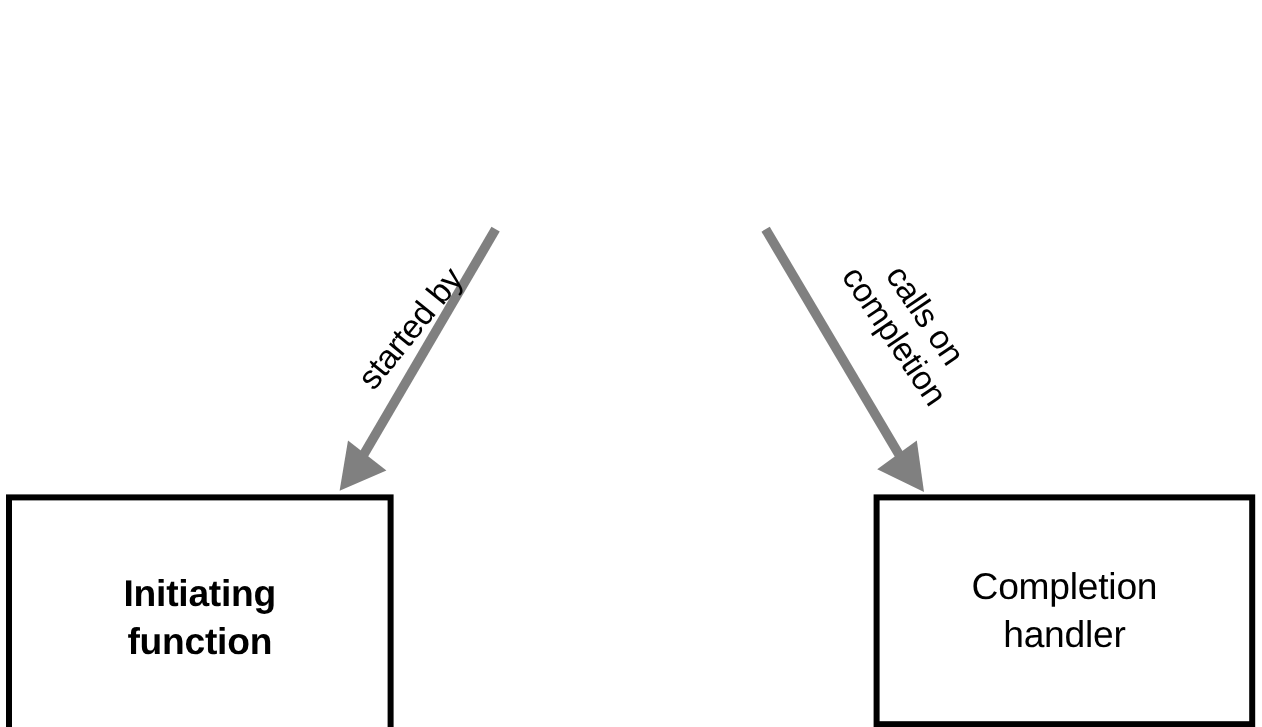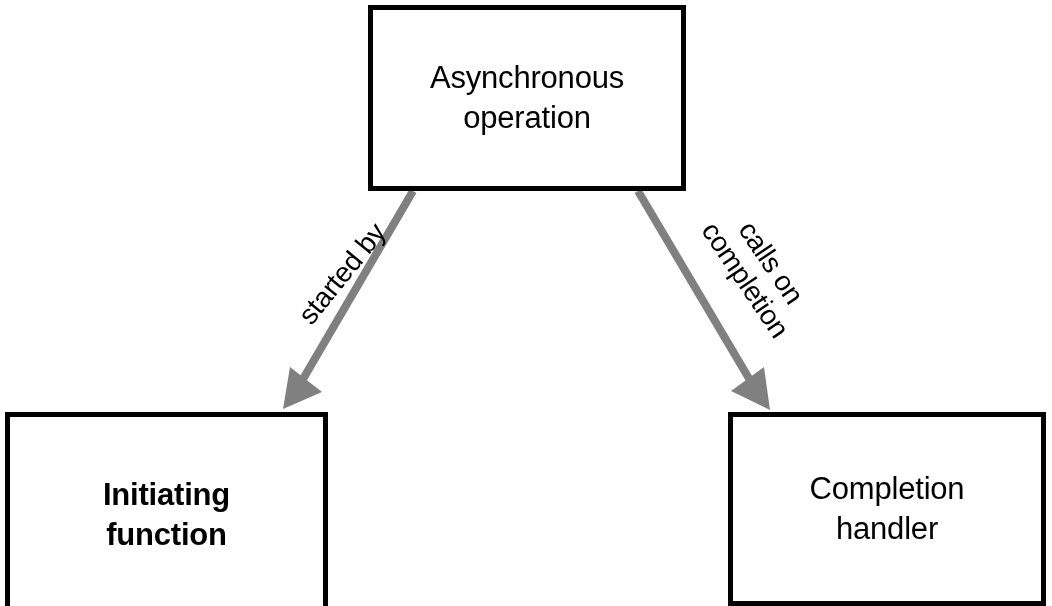--- a/index.html
+++ b/index.html
@@ -112,24 +112,20 @@
       <line x1="638" y1="191" x2="757" y2="392" stroke="#808080" stroke-width="8"></line>
       <polygon points="770,410 731,391 764,367" fill="#808080"></polygon>
     </g>
   </svg>
 
   <div class="edge-label" id="edge-label-started-by">started by</div>
 
   <div class="edge-label" id="edge-label-calls-on-completion">calls on
 completion</div>
 
-  <div class="node" id="node-async">
-    <span class="node-label">Asynchronous
-operation</span>
-  </div>
 
   <div class="node" id="node-initiating">
     <span class="node-label">Initiating
 function</span>
   </div>
 
   <div class="node" id="node-completion">
     <span class="node-label">Completion
 handler</span>
   </div>

